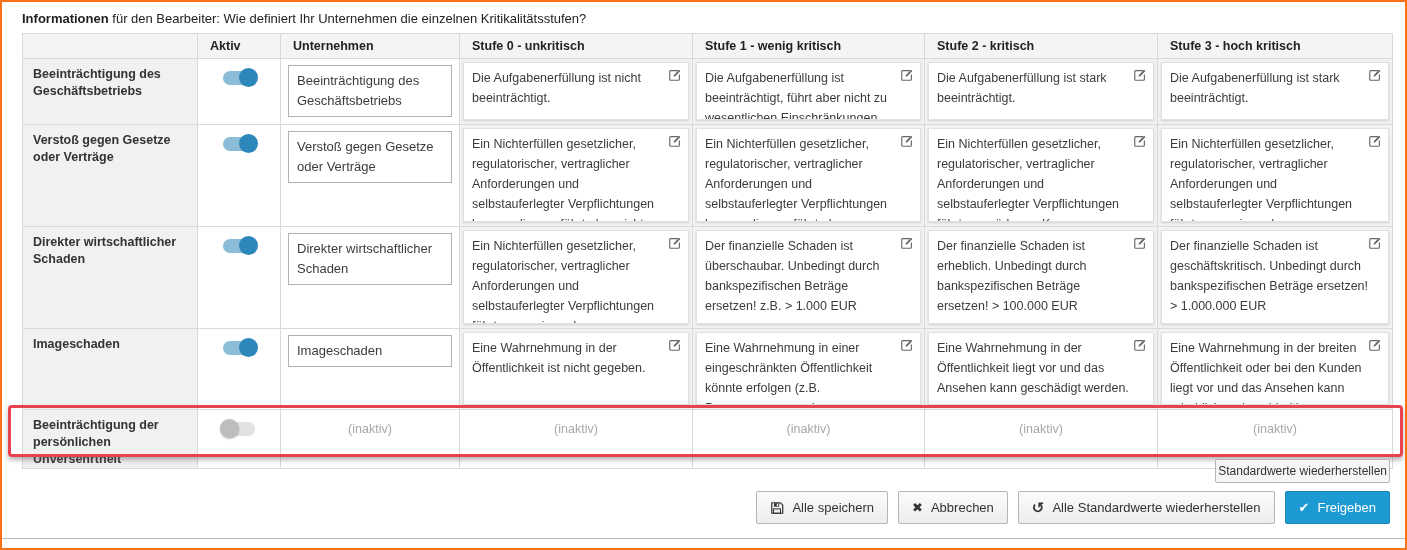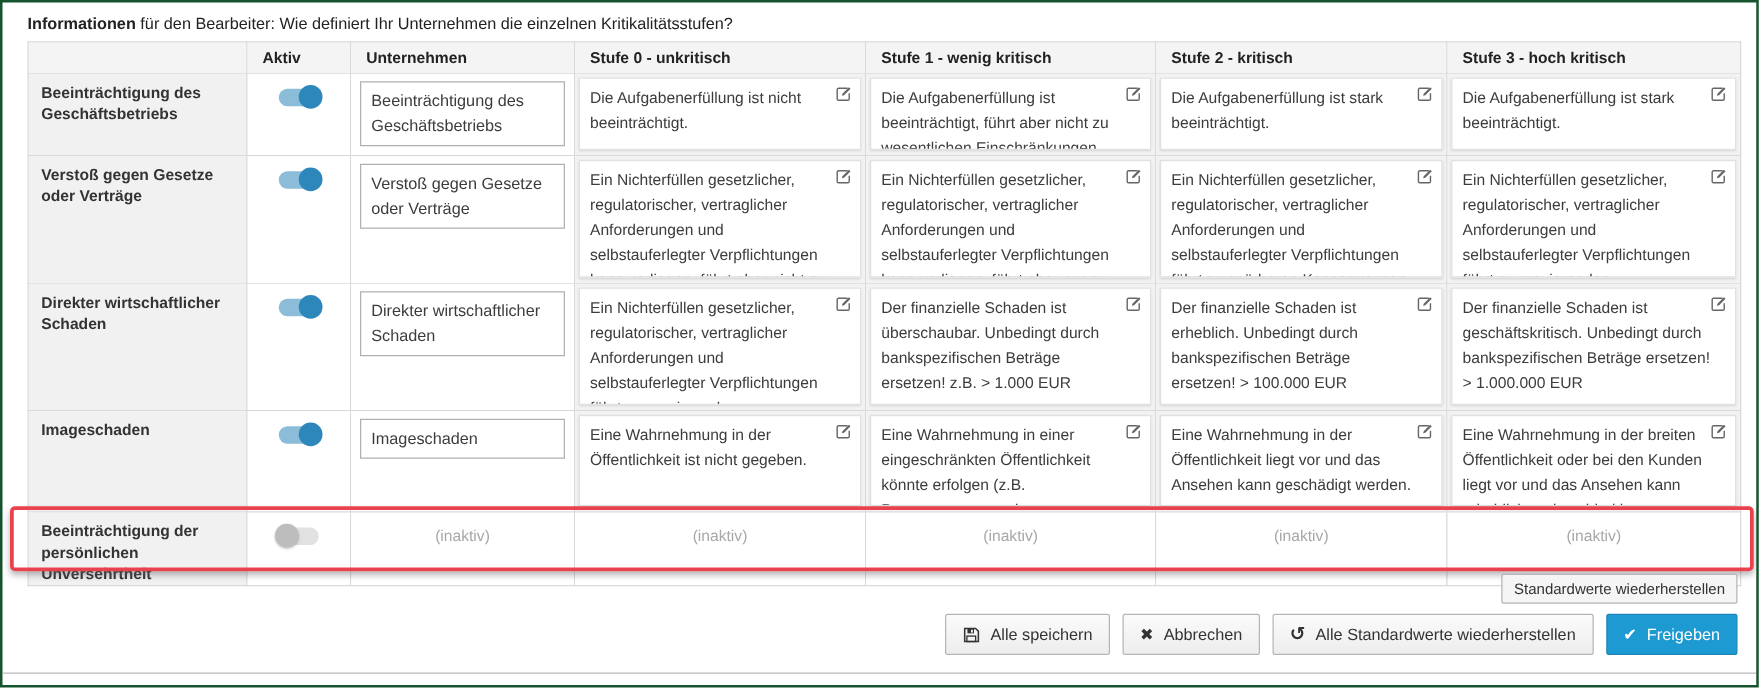--- a/index.html
+++ b/index.html
@@ -5,21 +5,21 @@
   * { box-sizing: border-box; margin: 0; padding: 0; }
   body {
     font-family: "Liberation Sans", "DejaVu Sans", sans-serif;
     background: #fff;
     color: #333;
   }
   .page {
     position: relative;
     width: 1407px;
     height: 550px;
-    border: 2px solid #14532d;
+    border: 2px solid #f97316;
     background: #fff;
     overflow: hidden;
   }
   
   .info {
     position: absolute;
     top: 9px; left: 20px;
     font-size: 13px;
     color: #222;
   }
@@ -149,21 +149,21 @@
     font-size: 13px;
     color: #333;
     background: linear-gradient(#fbfbfb, #ededed);
     border: 1px solid #b5b5b5;
     border-radius: 2px;
     padding: 8px 13px;
     cursor: pointer;
   }
   .btn-small {
     font-size: 12px;
-    padding: 4px 9px;
+    padding: 4px 2px;
     background: #f5f5f5;
   }
   .btn-row {
     position: absolute;
     top: 489px; right: 15px;
     display: flex;
     gap: 10px;
     align-items: center;
     padding-left: 36px;
   }

